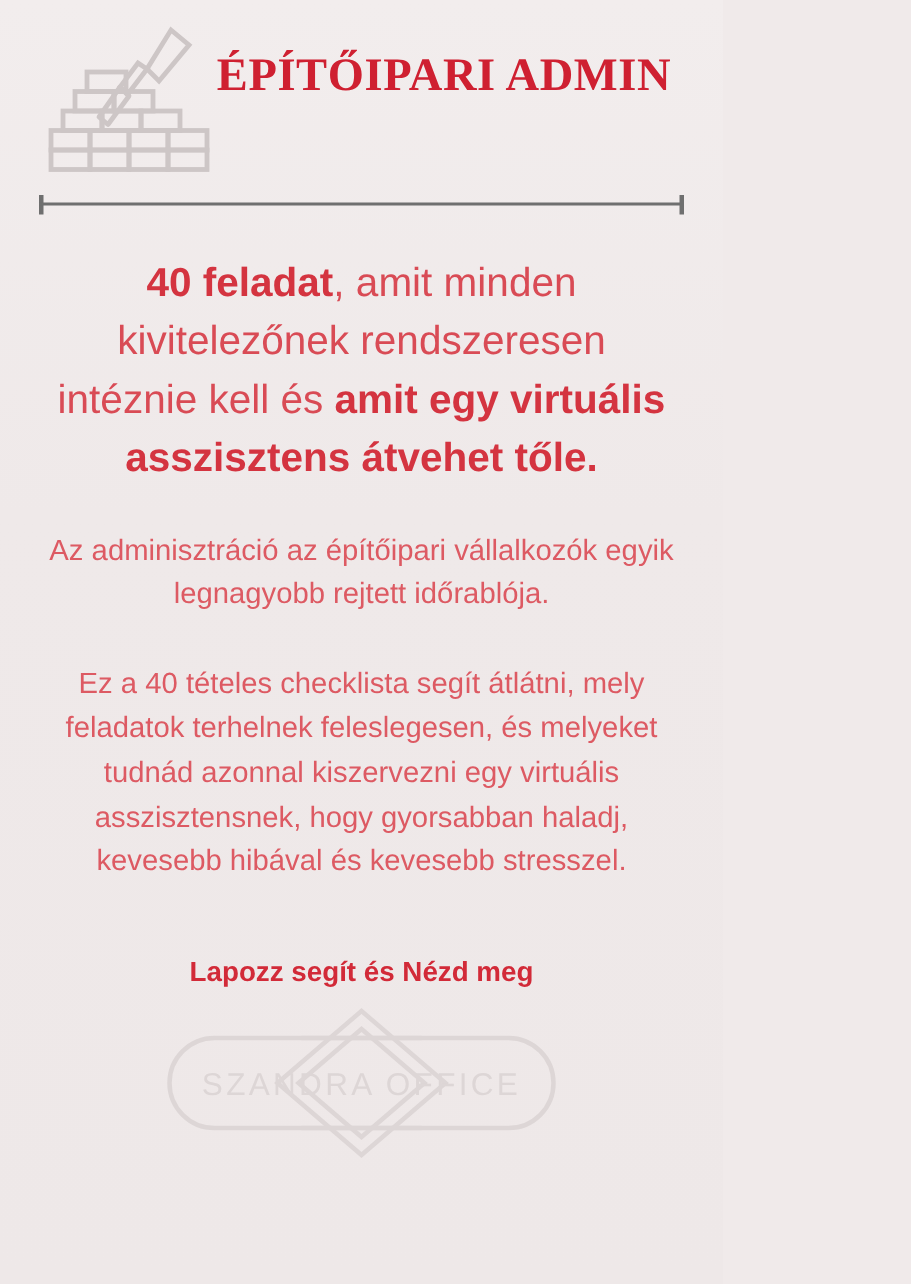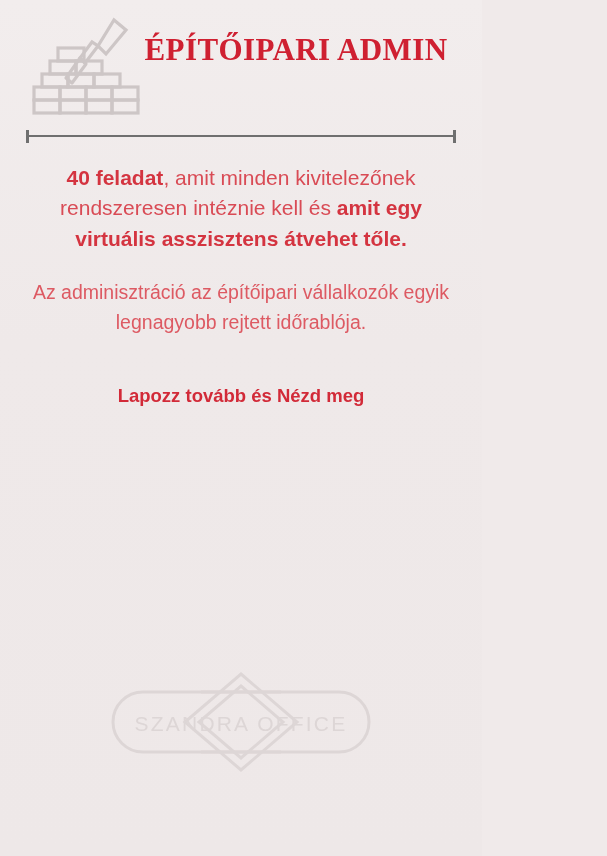--- a/index.html
+++ b/index.html
@@ -78,21 +78,21 @@
   .divider .cap.left { left: 0; }
   .divider .cap.right { right: 0; }
 
   
   .content {
     padding: 0 30px;
     text-align: center;
     color: #d8434f;
   }
   .lead {
-    font-size: 21px;
+    font-size: 27px;
     line-height: 1.45;
     color: #d94b55;
     font-weight: 400;
   }
   .lead b {
     font-weight: bold;
     color: #d43440;
   }
 
   .para {
@@ -179,23 +179,24 @@
   </div>
 
   <div class="content">
 
     <p class="lead">
       <b>40 feladat</b><span>, amit minden kivitelezőnek rendszeresen intéznie kell  és </span><b>amit egy virtuális asszisztens átvehet tőle.</b>
     </p>
 
     <p class="para para-1">Az adminisztráció az építőipari vállalkozók egyik legnagyobb rejtett időrablója.</p>
 
+    <p class="para para-2">Ez a 40 tételes checklista segít átlátni, mely feladatok terhelnek feleslegesen, és melyeket tudnád azonnal kiszervezni egy virtuális asszisztensnek, hogy gyorsabban haladj, kevesebb hibával és kevesebb stresszel.</p>
 
     <p class="cta">
-      <span>Lapozz tovább és Nézd meg</span><br>
+      <span>Lapozz segít és Nézd meg</span><br>
     </p>
   </div>
 
   <div class="watermark">
     <div style="position:relative;width:300px;height:112px;">
       <svg width="300" height="112" viewBox="0 0 300 112" xmlns="http://www.w3.org/2000/svg">
         <g fill="none" stroke="#ddd6d6" stroke-width="3">
           <path d="M52 26 H248 A30 30 0 0 1 248 86 H52 A30 30 0 0 1 52 26 Z"></path>
           <path d="M150 8 L206 56 L150 104 L94 56 Z"></path>
           <path d="M150 20 L192 56 L150 92 L108 56 Z"></path>

